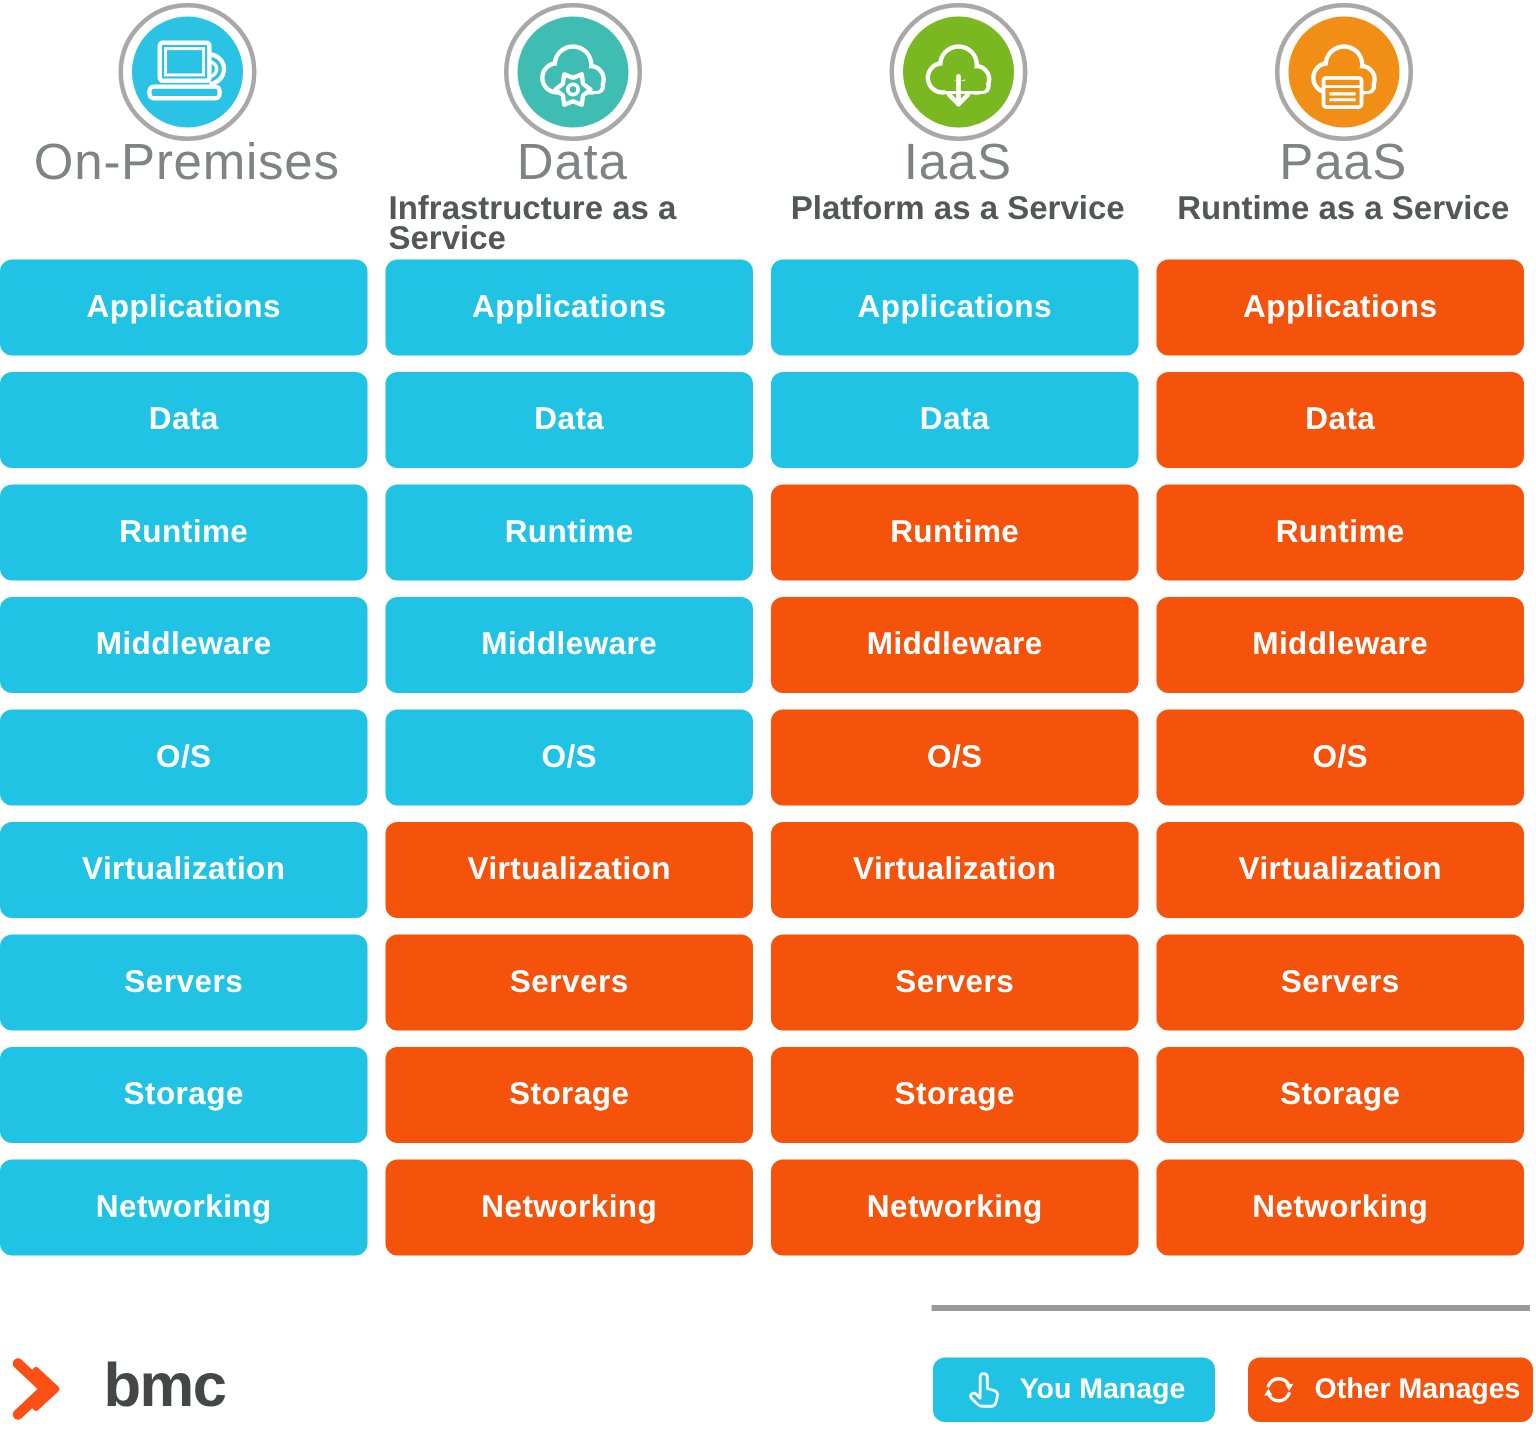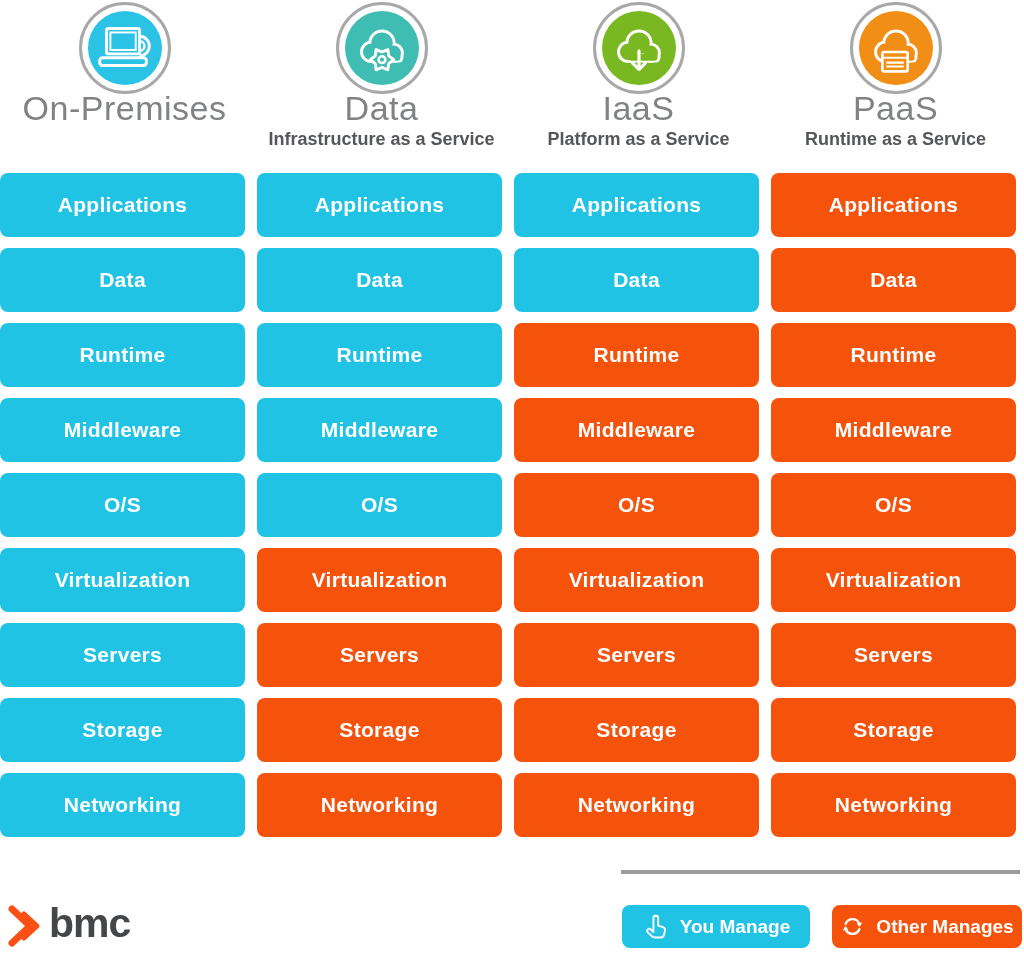--- a/index.html
+++ b/index.html
@@ -5,35 +5,35 @@
   html,body{margin:0;padding:0;background:#fff;}
   .stage{position:relative;width:1024px;height:953px;background:#ffffff;overflow:hidden;
          font-family:"Liberation Sans",sans-serif;}
   
   .col-header{position:absolute;top:0;width:245px;display:flex;flex-direction:column;align-items:center;}
   .c0{left:2px}.c1{left:259px}.c2{left:516px}.c3{left:773px}
   .badge{margin-top:2px;width:92px;height:92px;border-radius:50%;background:#fff;
          border:3px solid #a8a8a8;box-sizing:border-box;display:flex;align-items:center;justify-content:center;}
   .disc{width:74px;height:74px;border-radius:50%;display:flex;align-items:center;justify-content:center;}
   .col-title{margin-top:-6px;font-size:34px;font-weight:normal;color:#808285;letter-spacing:.5px;line-height:40px;text-align:center;}
-  .col-subtitle{margin-top:1px;font-size:18px;font-weight:bold;color:#55565a;line-height:20px;min-height:20px;}
+  .col-subtitle{margin-top:1px;font-size:22px;font-weight:bold;color:#55565a;line-height:20px;min-height:20px;}
   
   .grid{position:absolute;left:0;top:173px;display:grid;
         grid-template-columns:repeat(4,245px);grid-auto-rows:64px;column-gap:12px;row-gap:11px;}
   .cell{border-radius:8px;display:flex;align-items:center;justify-content:center;
         color:#fff;font-size:21px;font-weight:bold;letter-spacing:.3px;}
   .you{background:var(--you-color,#20c3e4);}
   .other{background:var(--other-color,#f5520c);}
   
   .divider{position:absolute;left:621px;top:870px;width:399px;height:4px;background:#9b9b9b;}
   .legend-chip{position:absolute;top:905px;height:43px;border-radius:8px;display:flex;align-items:center;
                justify-content:center;gap:11px;color:#fff;font-size:19px;font-weight:bold;box-sizing:border-box;}
   .chip-you{left:622px;width:188px;background:var(--you-color,#20c3e4);}
   .chip-other{left:832px;width:190px;background:var(--other-color,#f5520c);}
-  .brand{position:absolute;left:4px;top:901px;height:50px;display:flex;align-items:center;}
+  .brand{position:absolute;left:4px;top:901px;height:50px;display:flex;align-items:center;gap:20px;}
   .brand-text{font-size:41px;font-weight:bold;color:#454648;margin-left:5px;letter-spacing:-1px;transform:translateY(-3px);}
   svg{display:block;}
 </style>
 </head>
 <body>
 
 <div class="stage">
 
   <div class="col-header c0">
     <div class="badge">

